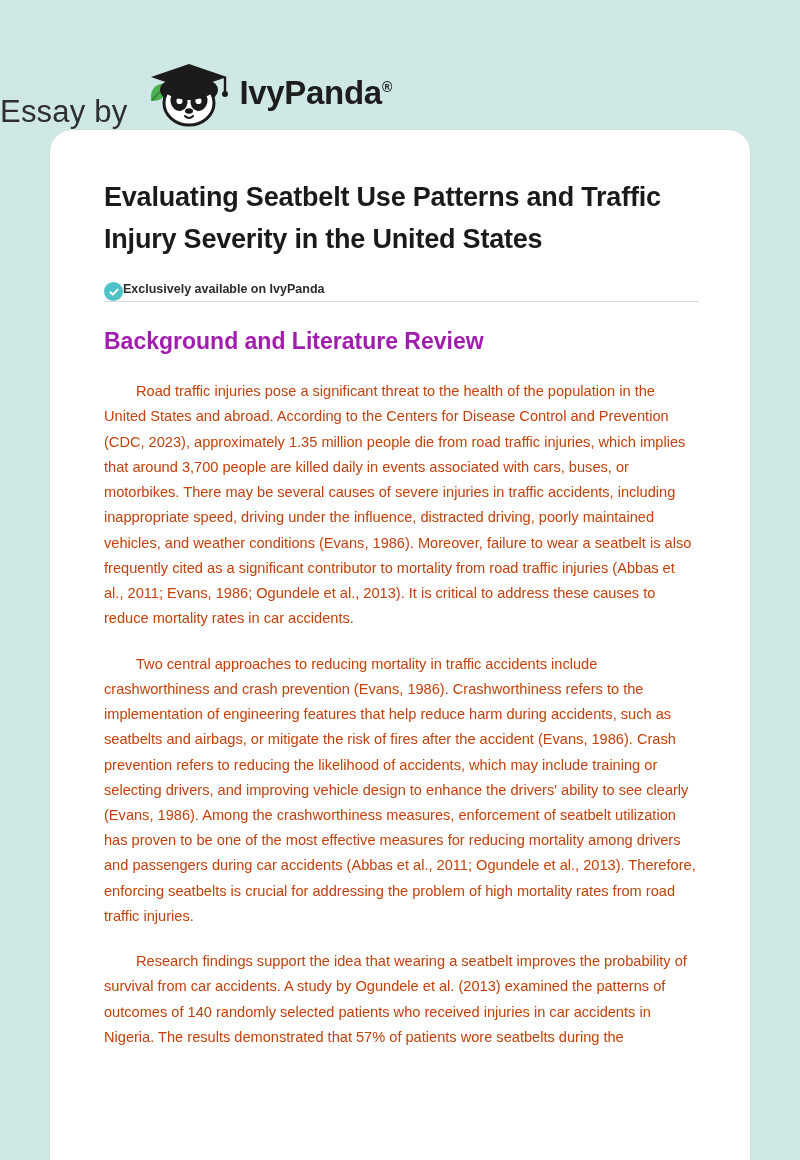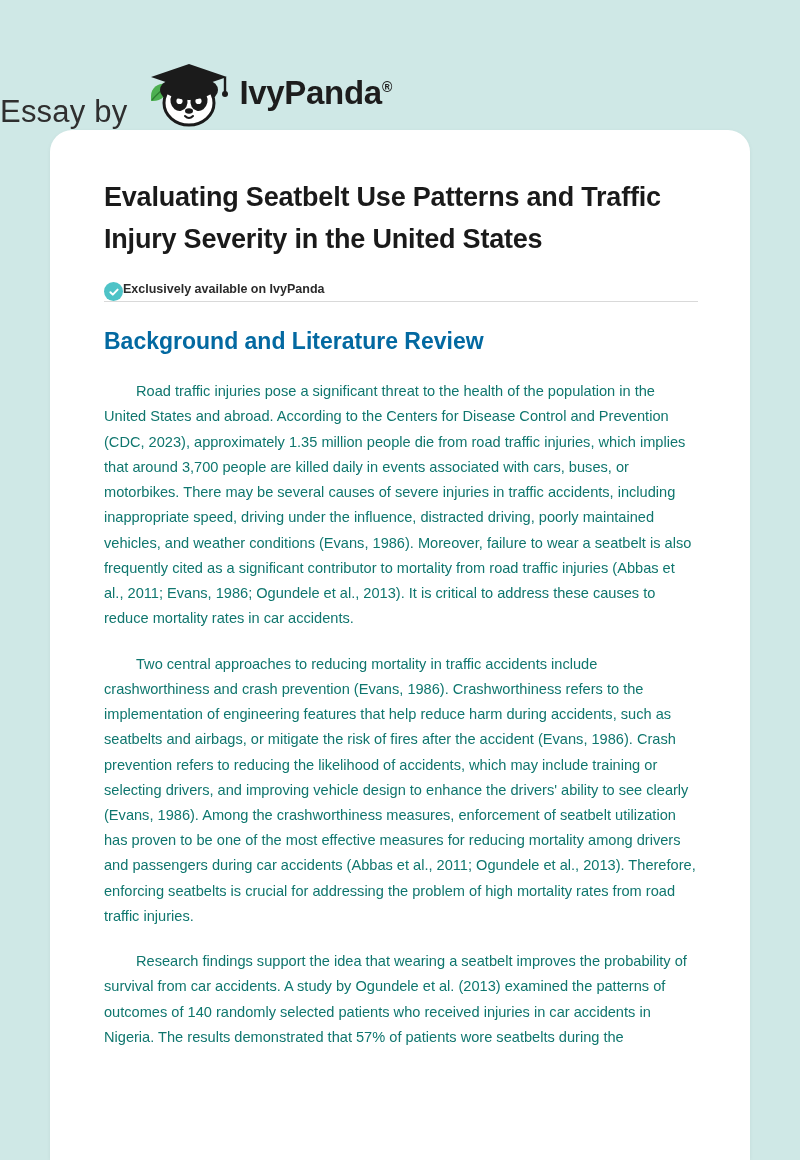--- a/index.html
+++ b/index.html
@@ -92,28 +92,28 @@
     font-weight: bold;
     color: #2b2b2b;
   }
   .divider {
     border: none;
     border-top: 1px solid #d9d9d9;
     margin: 0 0 26px 0;
   }
   h2.section-title {
     font-size: 23px;
-    color: #0369a1;
+    color: #a21caf;
     margin: 0 0 24px 0;
     font-weight: bold;
   }
   p.body-text {
     font-size: 14.6px;
     line-height: 1.73;
-    color: #0f766e;
+    color: #c2410c;
     margin: 0 0 20px 0;
     text-indent: 32px;
     text-align: left;
   }
   p.body-text:last-child { margin-bottom: 8px; }
 </style>
 </head>
 <body>
 
 <div class="page">

